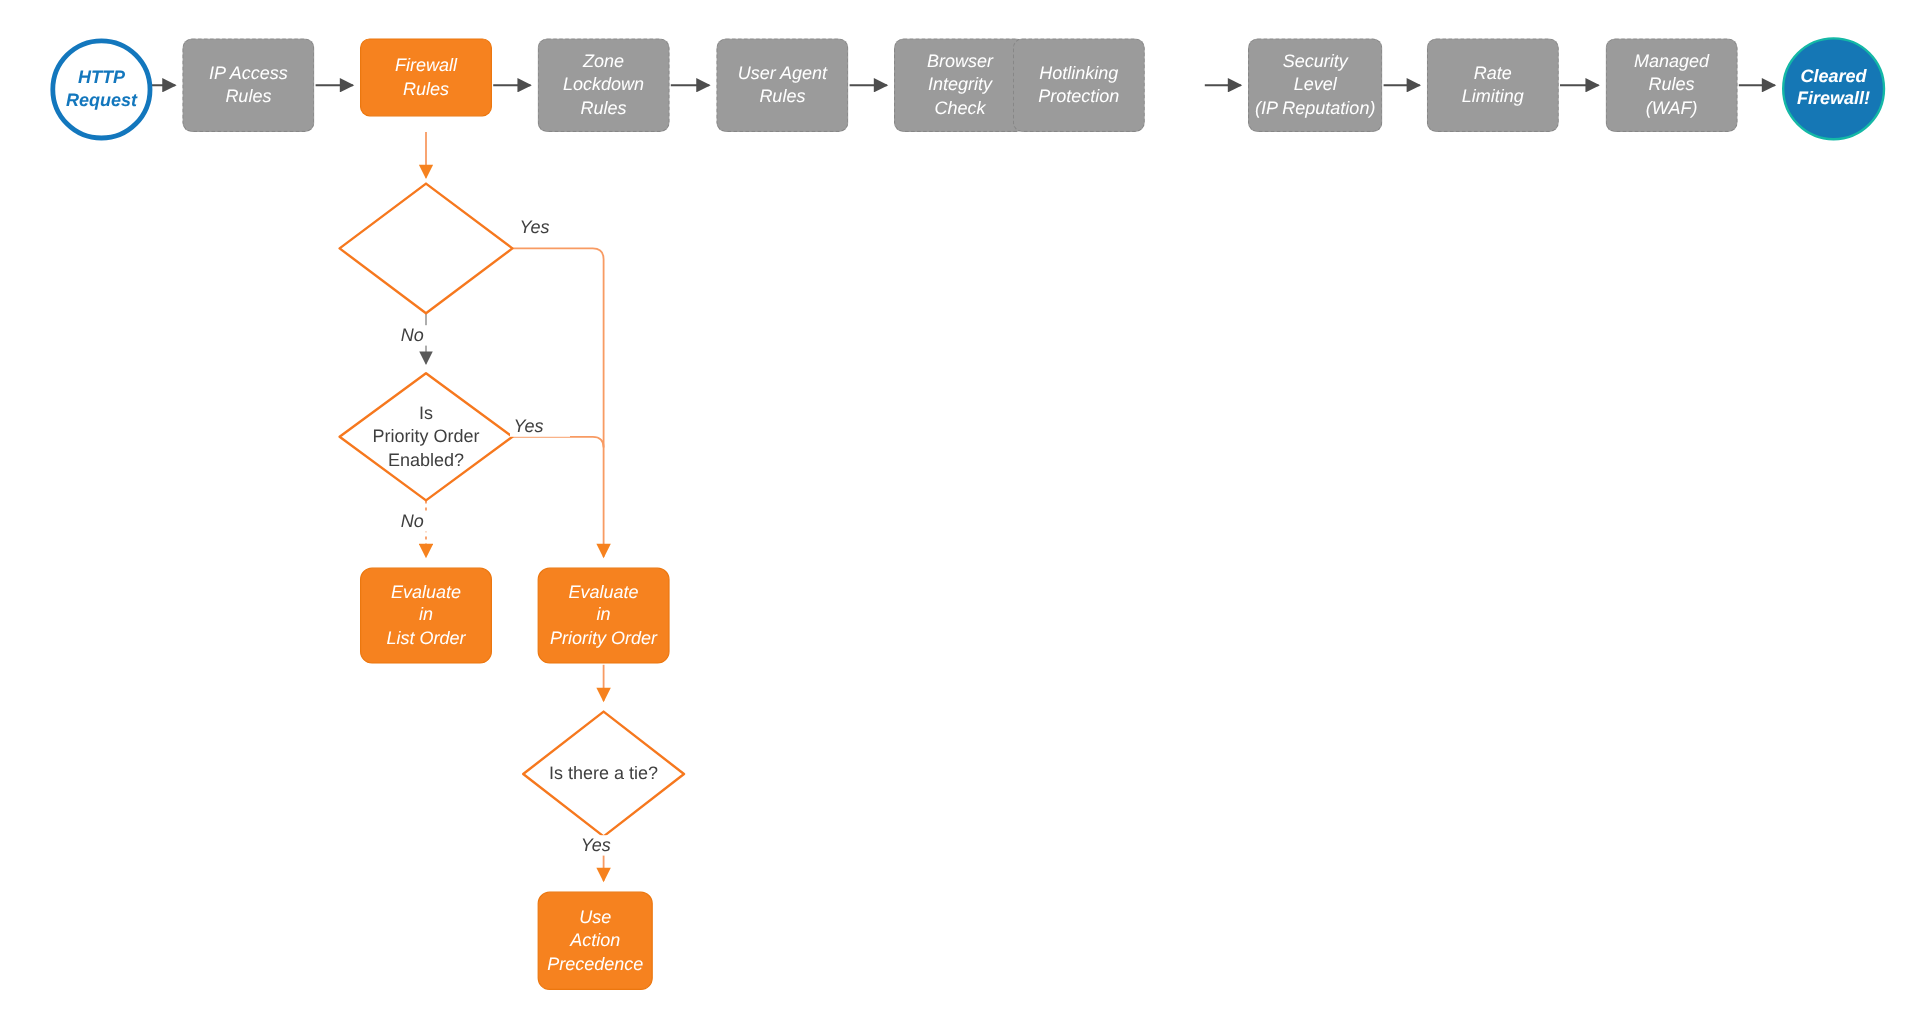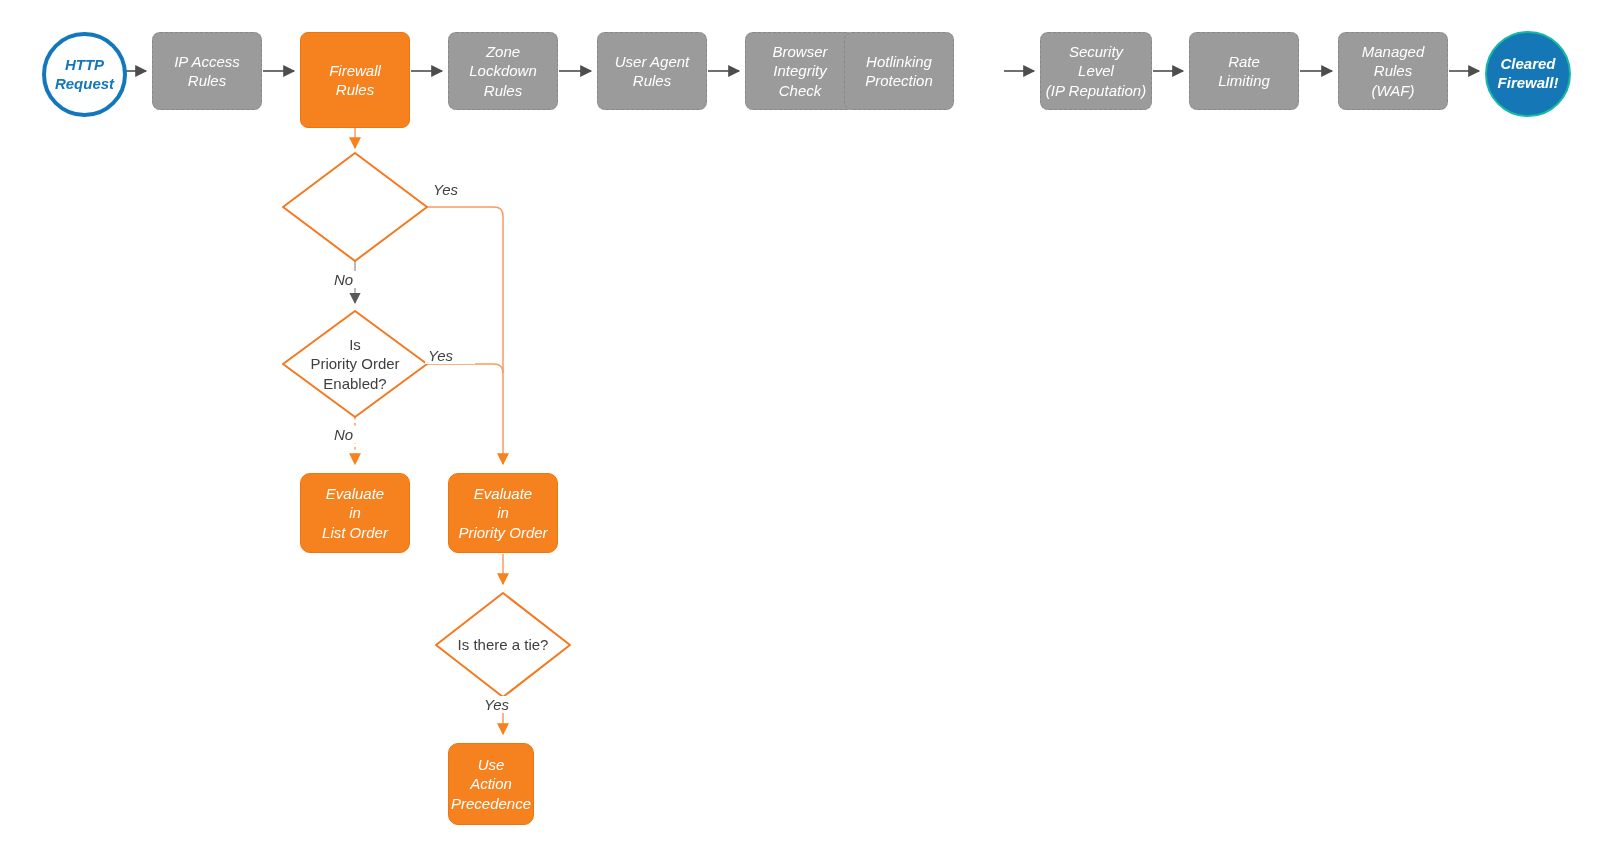--- a/index.html
+++ b/index.html
@@ -132,21 +132,21 @@
 
   <div class="node terminal start" style="left:42px; top:32px; width:85px; height:85px;">HTTP
 Request</div>
 
   <div class="node terminal end" style="left:1485px; top:31px; width:86px; height:86px;">Cleared
 Firewall!</div>
 
   <div class="node process" style="left:152px; top:32px; width:110px; height:78px;">IP Access
 Rules</div>
 
-  <div class="node process orange" style="left:300px; top:32px; width:110px; height:96px;">Firewall
+  <div class="node process orange" style="left:300px; top:32px; width:110px; height:65px;">Firewall
 Rules</div>
 
   <div class="node process" style="left:448px; top:32px; width:110px; height:78px;">Zone
 Lockdown
 Rules</div>
 
   <div class="node process" style="left:597px; top:32px; width:110px; height:78px;">User Agent
 Rules</div>
 
   <div class="node process" style="left:745px; top:32px; width:110px; height:78px;">Browser
@@ -168,21 +168,21 @@
 (WAF)</div>
 
   <div class="node process orange" style="left:300px; top:473px; width:110px; height:80px; border-radius:10px;">Evaluate
 in
 List Order</div>
 
   <div class="node process orange" style="left:448px; top:473px; width:110px; height:80px; border-radius:10px;">Evaluate
 in
 Priority Order</div>
 
-  <div class="node process orange" style="left:448px; top:743px; width:86px; height:82px; border-radius:10px;text-align:center;">Use
+  <div class="node process orange" style="left:448px; top:743px; width:96px; height:82px; border-radius:10px;text-align:center;">Use
 Action
 Precedence</div>
 
 
   <div class="dtext" style="left:283px; top:334px; width:144px; height:60px;">Is
 Priority Order
 Enabled?</div>
 
   <div class="dtext" style="left:436px; top:635px; width:134px; height:20px;">Is there a tie?</div>
 

